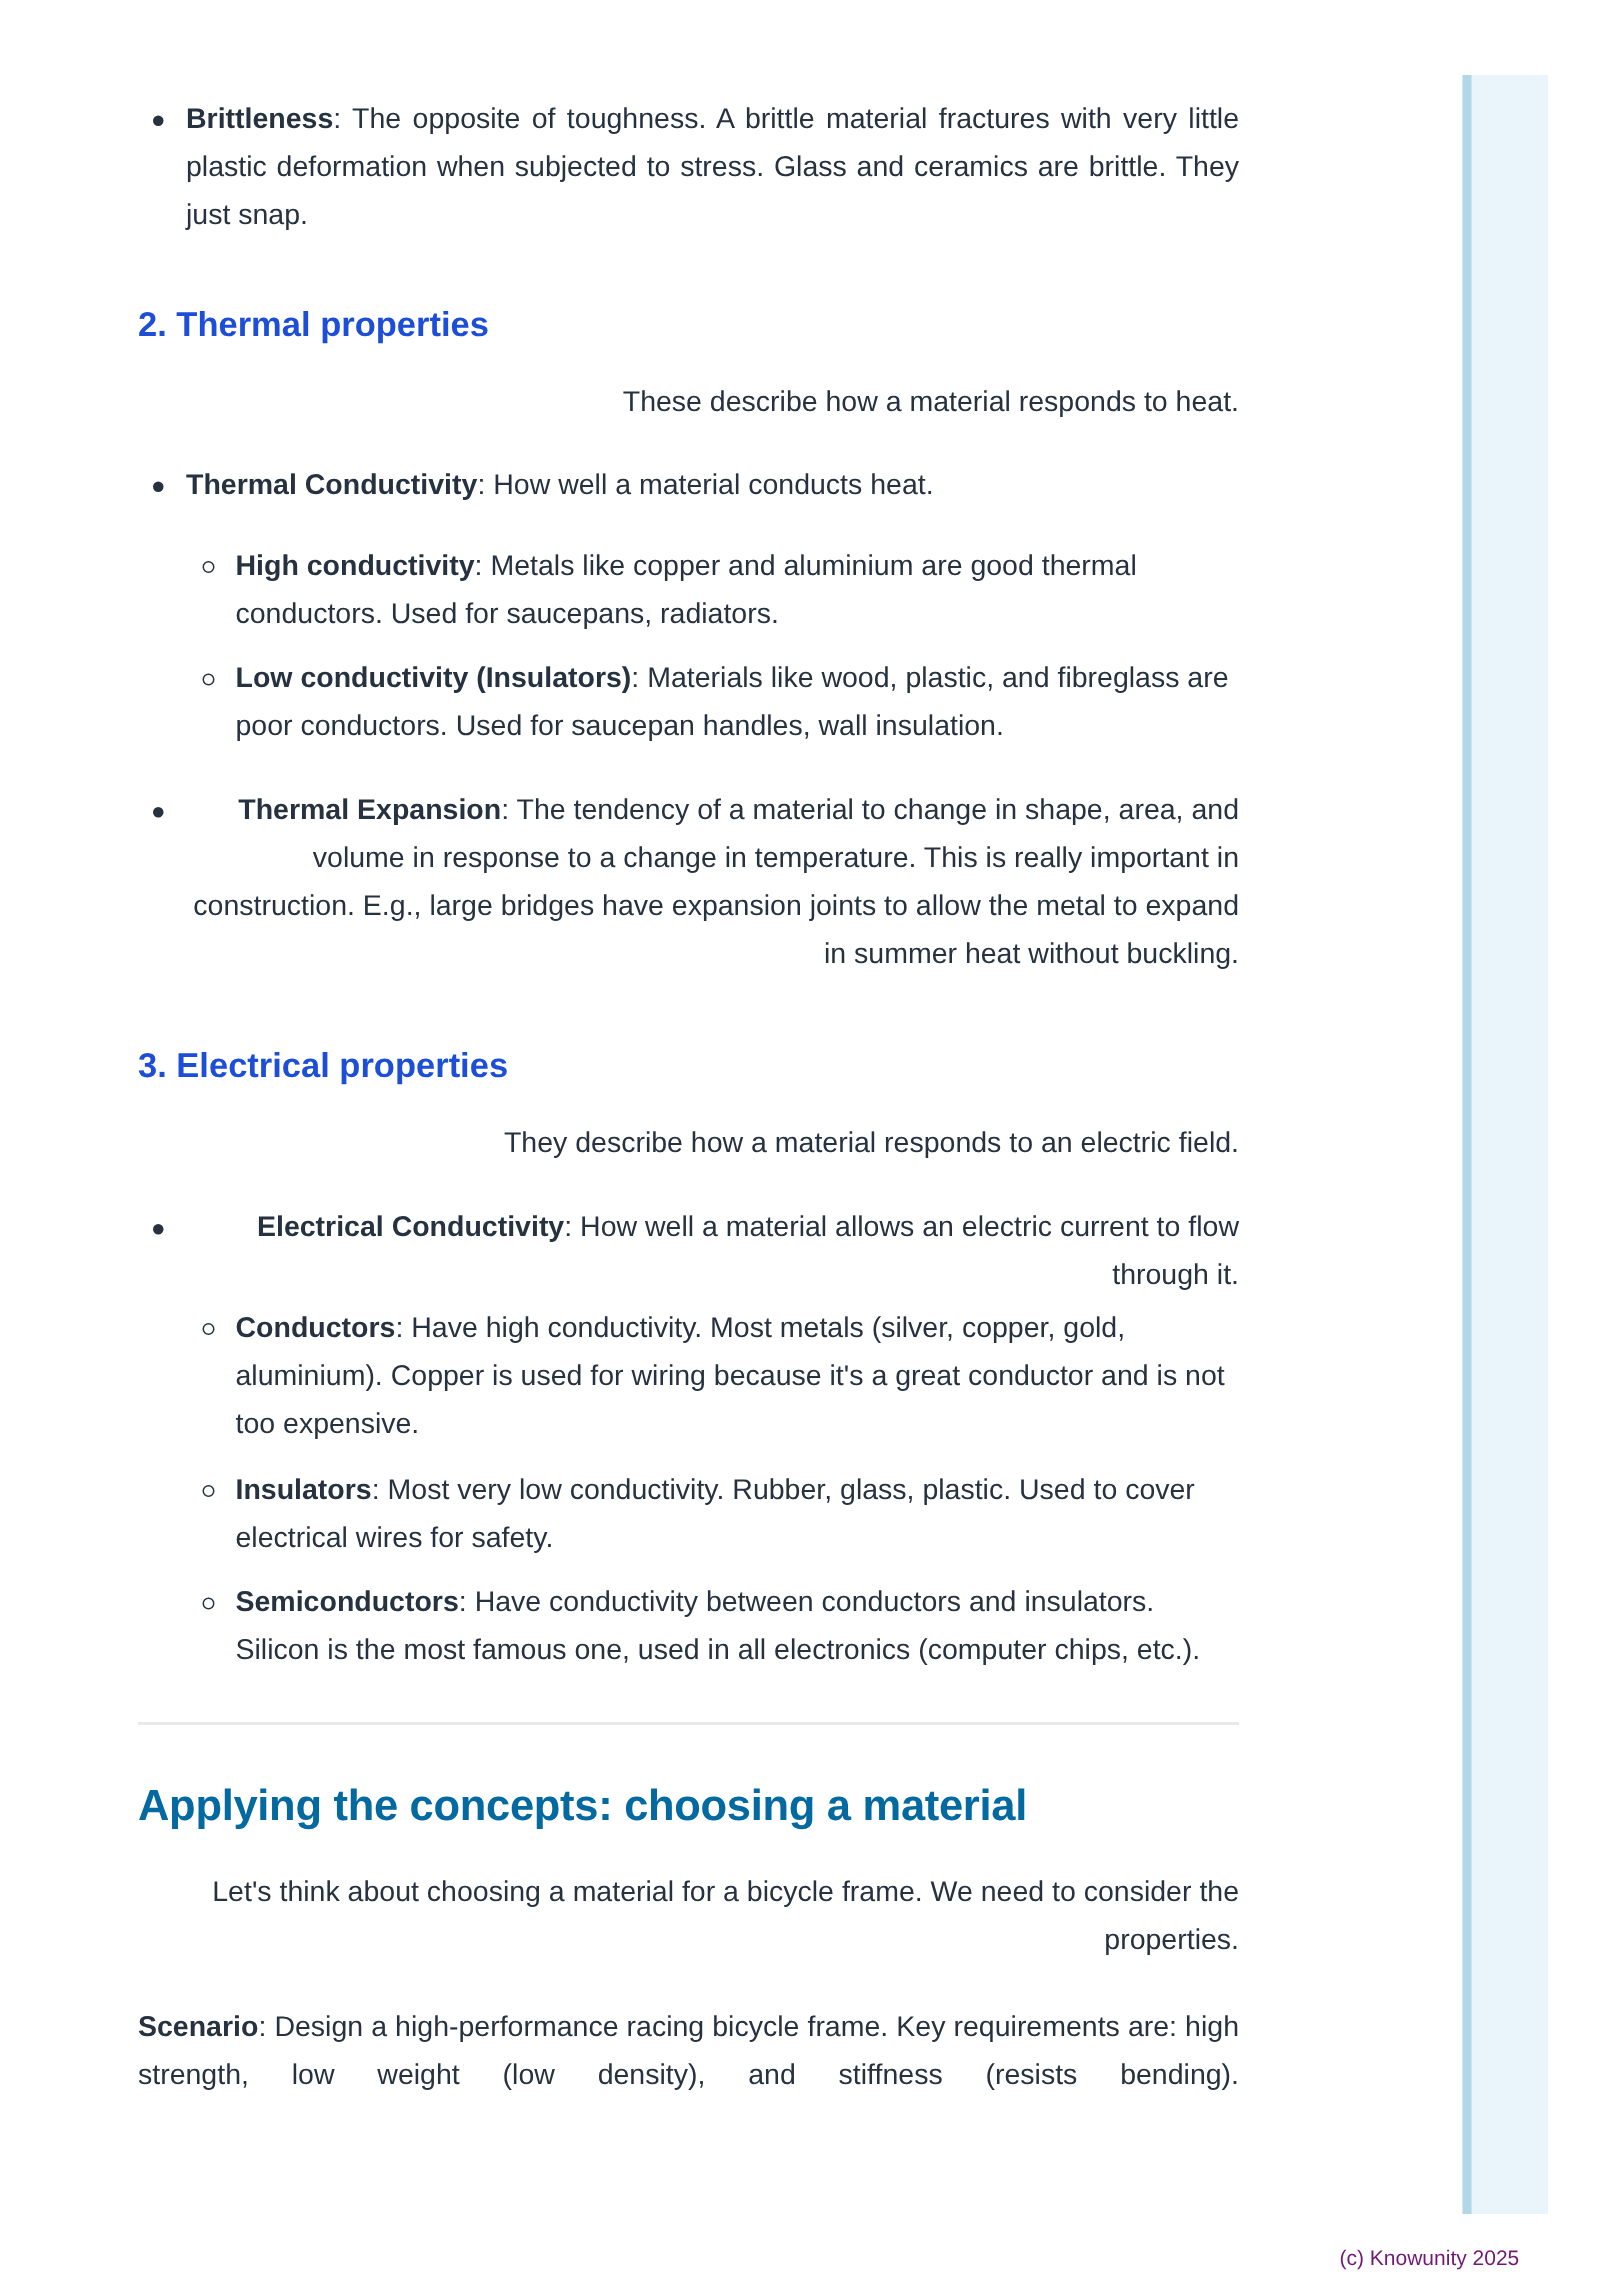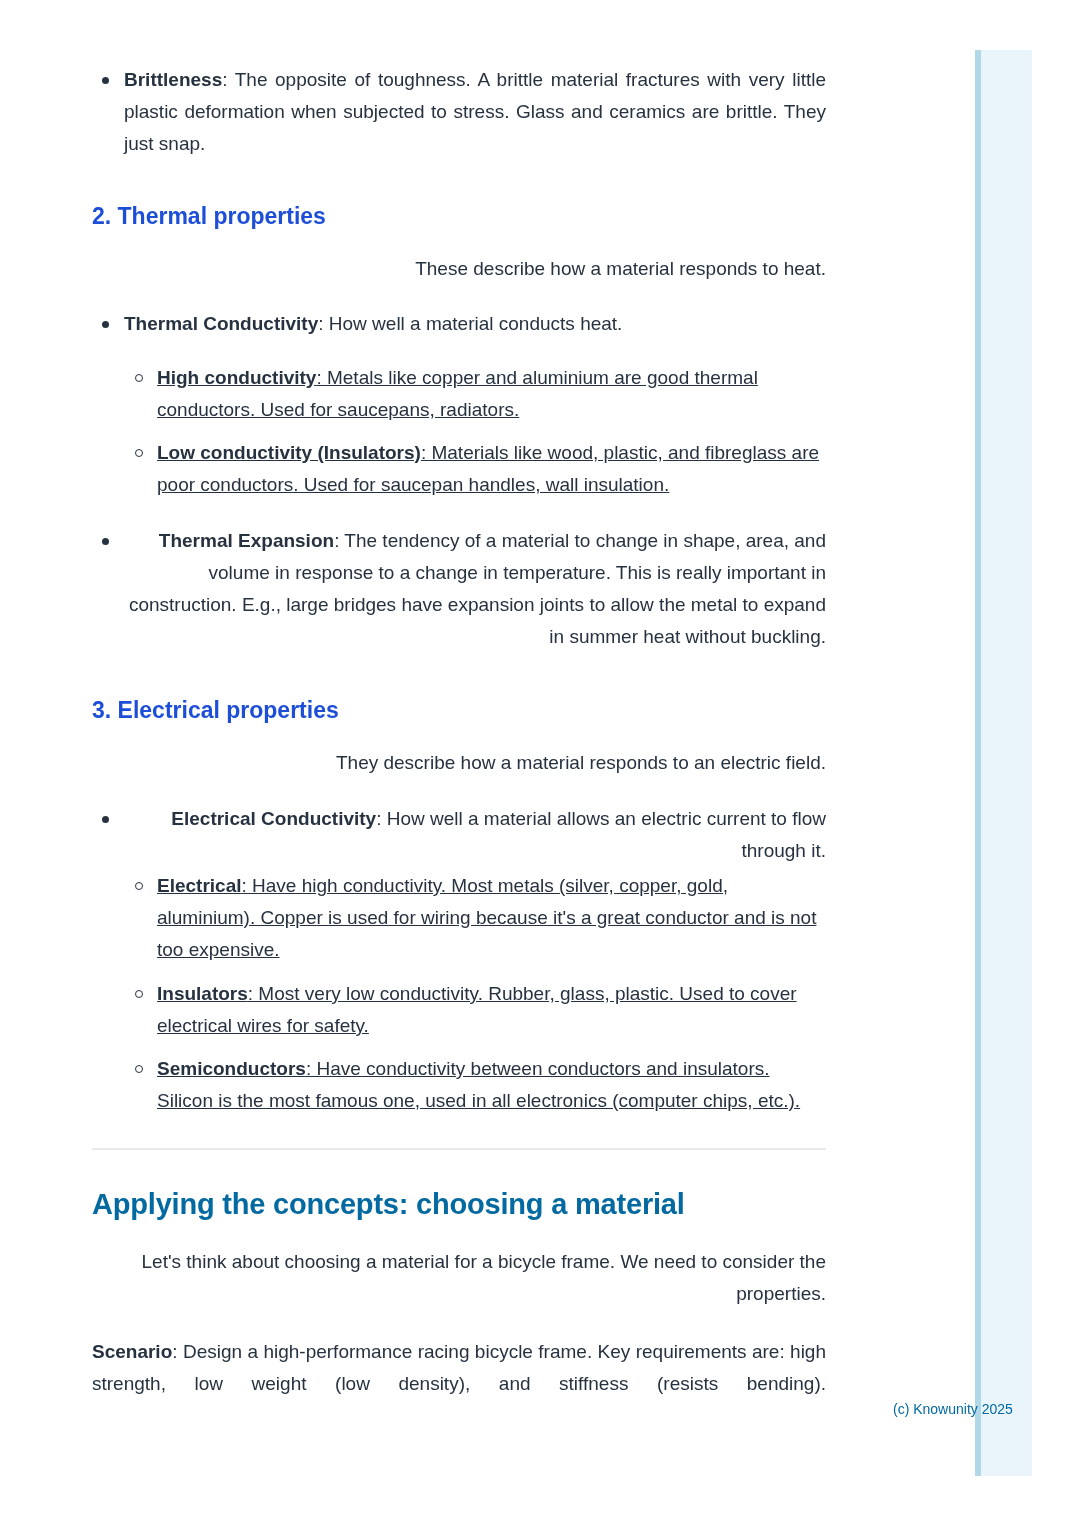--- a/index.html
+++ b/index.html
@@ -10,25 +10,25 @@
   .content{position:absolute;left:92px;top:64px;width:734px;font-size:19px;line-height:32px;}
   .para{margin:0;}
   .justify{text-align:justify;}
   .justify-all{text-align:justify;text-align-last:justify;}
   b{font-weight:700;}
   .h3{font-size:23px;line-height:26px;font-weight:700;color:#1d4ed8;margin:0;}
   .h2{font-size:29px;line-height:36px;font-weight:700;color:#0369a1;margin:0;letter-spacing:-0.2px;}
   .li{position:relative;}
   .l1{padding-left:32px;}
   .l1 .dot{position:absolute;left:10px;top:13px;width:7px;height:7px;border-radius:50%;background:#273240;}
-  .l2{padding-left:65px;text-decoration:underline;}
+  .l2{padding-left:65px;}
   .l2 .circle{position:absolute;left:43px;top:12px;width:8px;height:8px;border-radius:50%;border:1.5px solid #273240;box-sizing:border-box;background:transparent;}
   .divider{border:none;border-top:2px solid #e9e9e9;margin:31px 0 0 0;width:100%;}
   .stripe{position:absolute;left:975px;top:50px;width:57px;height:1426px;background:#e9f5fa;border-left:6px solid #b0d8e7;box-sizing:border-box;z-index:1;}
-  .footer{position:absolute;left:893px;top:1400px;font-size:14px;line-height:18px;color:#0369a1;z-index:2;white-space:nowrap;}
+  .footer{position:absolute;left:893px;top:1496px;font-size:14px;line-height:18px;color:#701a75;z-index:2;white-space:nowrap;}
   .mt3{margin-top:3px;}.mt11{margin-top:11px;}.mt12{margin-top:12px;}.mt22{margin-top:22px;}
   .mt23{margin-top:23px;}.mt24{margin-top:24px;text-align:right;}.mt26{margin-top:26px;}
   .mt36{margin-top:36px;}.mt43{margin-top:43px;}.mt44{margin-top:44px;}
 </style>
 </head>
 <body>
 
 <div class="stripe"></div>
 
 <div class="footer">(c) Knowunity 2025</div>
@@ -68,21 +68,21 @@
 
   <p class="para mt24">They describe how a material responds to an electric field.</p>
 
   <div class="li l1 justify mt24">
     <span class="dot"></span>
     <b>Electrical Conductivity</b><span>: How well a material allows an electric current to flow through it.</span>
   </div>
 
   <div class="li l2 mt3">
     <span class="circle"></span>
-    <b>Electrical</b><span>: Have high conductivity. Most metals (silver, copper, gold, aluminium). Copper is used for wiring because it's a great conductor and is not too expensive.</span>
+    <b>Conductors</b><span>: Have high conductivity. Most metals (silver, copper, gold, aluminium). Copper is used for wiring because it's a great conductor and is not too expensive.</span>
   </div>
 
   <div class="li l2 mt12">
     <span class="circle"></span>
     <b>Insulators</b><span>: Most very low conductivity. Rubber, glass, plastic. Used to cover electrical wires for safety.</span>
   </div>
 
   <div class="li l2 mt11">
     <span class="circle"></span>
     <b>Semiconductors</b><span>: Have conductivity between conductors and insulators. Silicon is the most famous one, used in all electronics (computer chips, etc.).</span>

